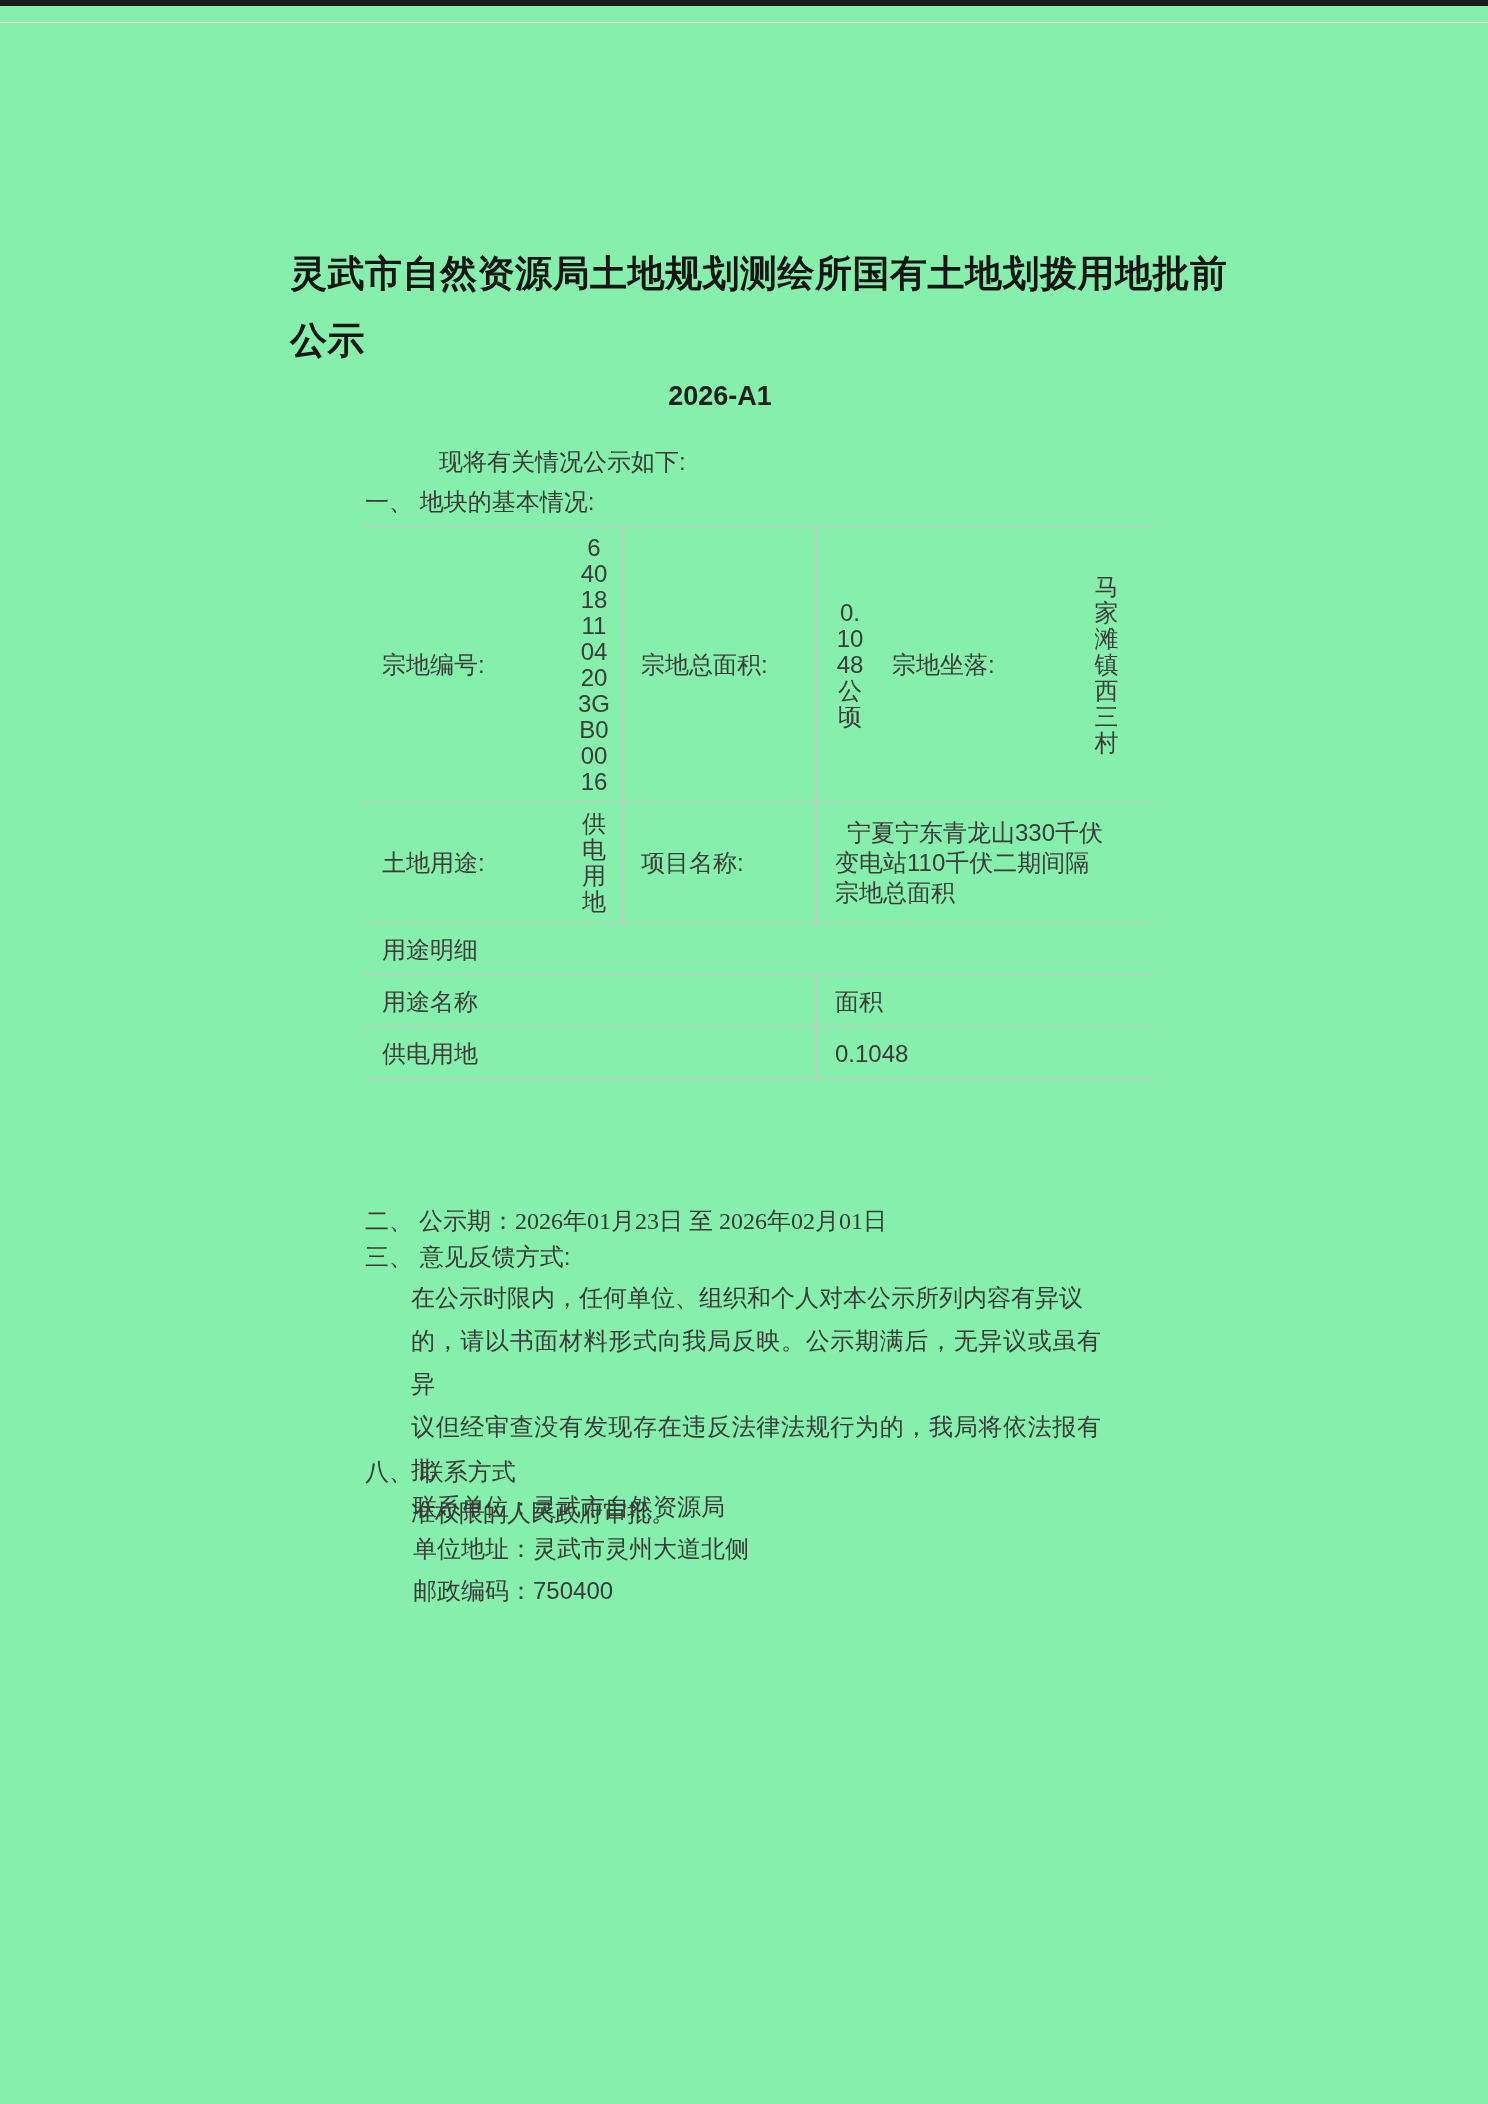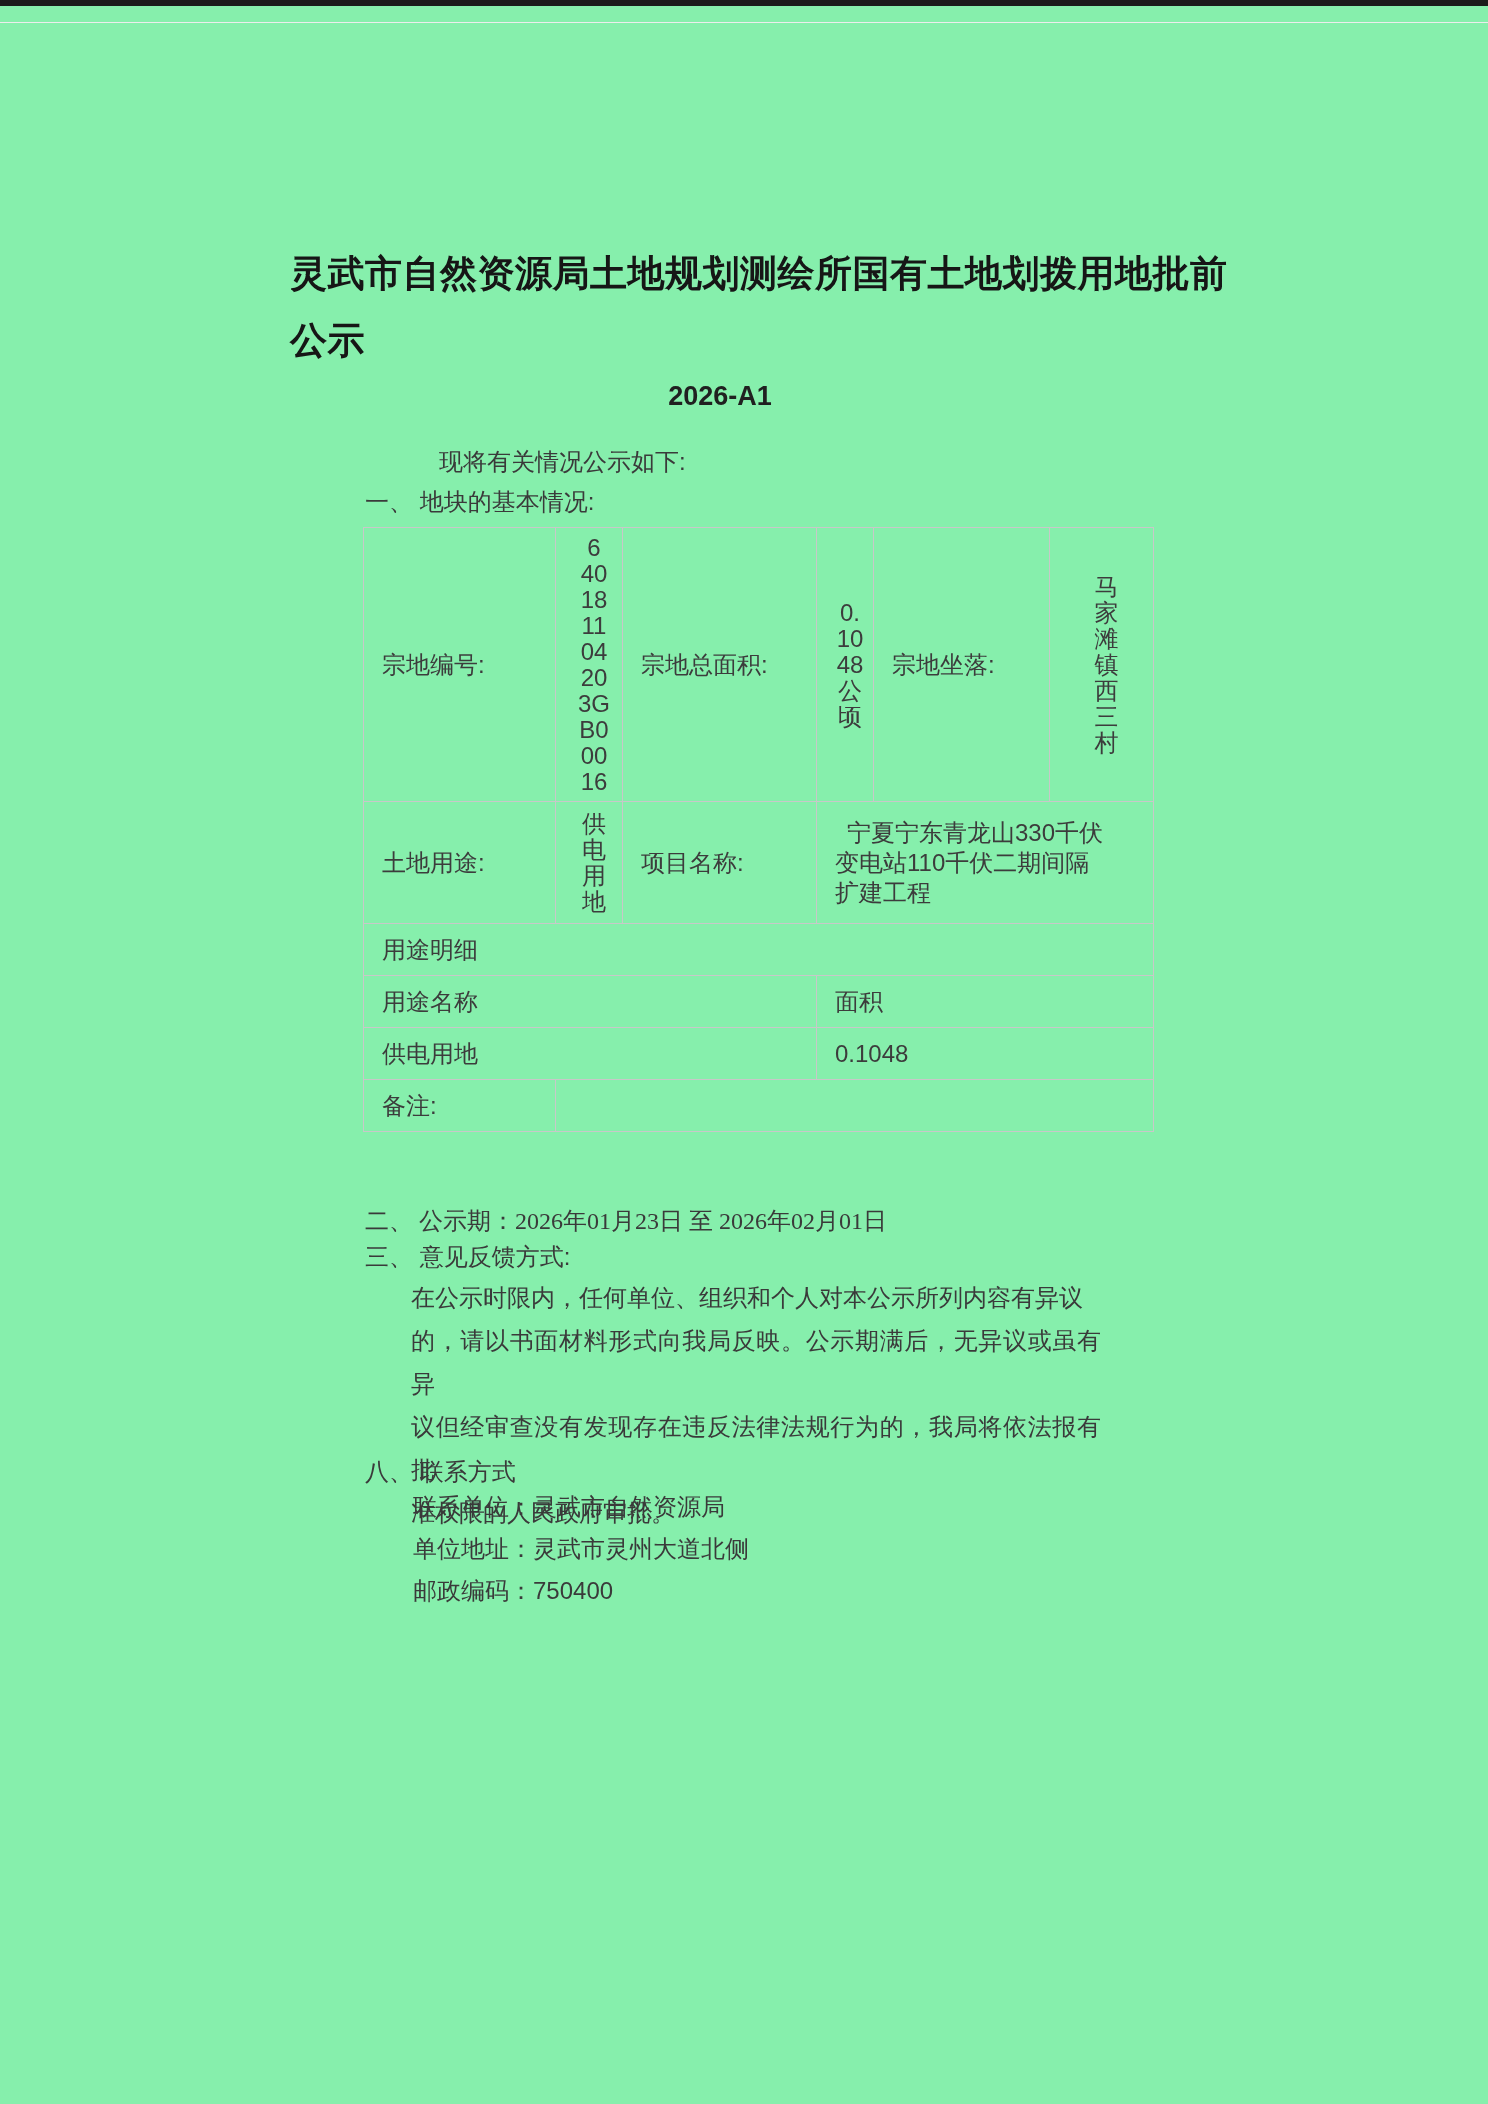--- a/index.html
+++ b/index.html
@@ -112,36 +112,32 @@
       </tr>
       <tr class="r2">
         <td>土地用途:</td>
         <td class="vwrap">供
 电
 用
 地</td>
         <td>项目名称:</td>
         <td class="proj" colspan="3">宁夏宁东青龙山330千伏
 变电站110千伏二期间隔
-扩建工程</td>
+宗地总面积</td>
       </tr>
       <tr class="r3">
         <td class="pad-sm" colspan="6">用途明细</td>
       </tr>
       <tr class="r4">
         <td class="pad-sm" colspan="3">用途名称</td>
         <td class="pad-mid" colspan="3">面积</td>
       </tr>
       <tr class="r5">
         <td class="pad-sm" colspan="3">供电用地</td>
         <td class="pad-mid" colspan="3">0.1048</td>
-      </tr>
-      <tr class="r7">
-        <td>备注:</td>
-        <td class="pad-big" colspan="5"></td>
       </tr>
     </tbody>
   </table>
 
   <div class="sec2"><span>二、 公示期：</span><span>2026年01月23日 至 2026年02月01日</span></div>
 
   <div class="sec3">三、 意见反馈方式:</div>
 
   <div class="para">在公示时限内，任何单位、组织和个人对本公示所列内容有异议
 的，请以书面材料形式向我局反映。公示期满后，无异议或虽有异

